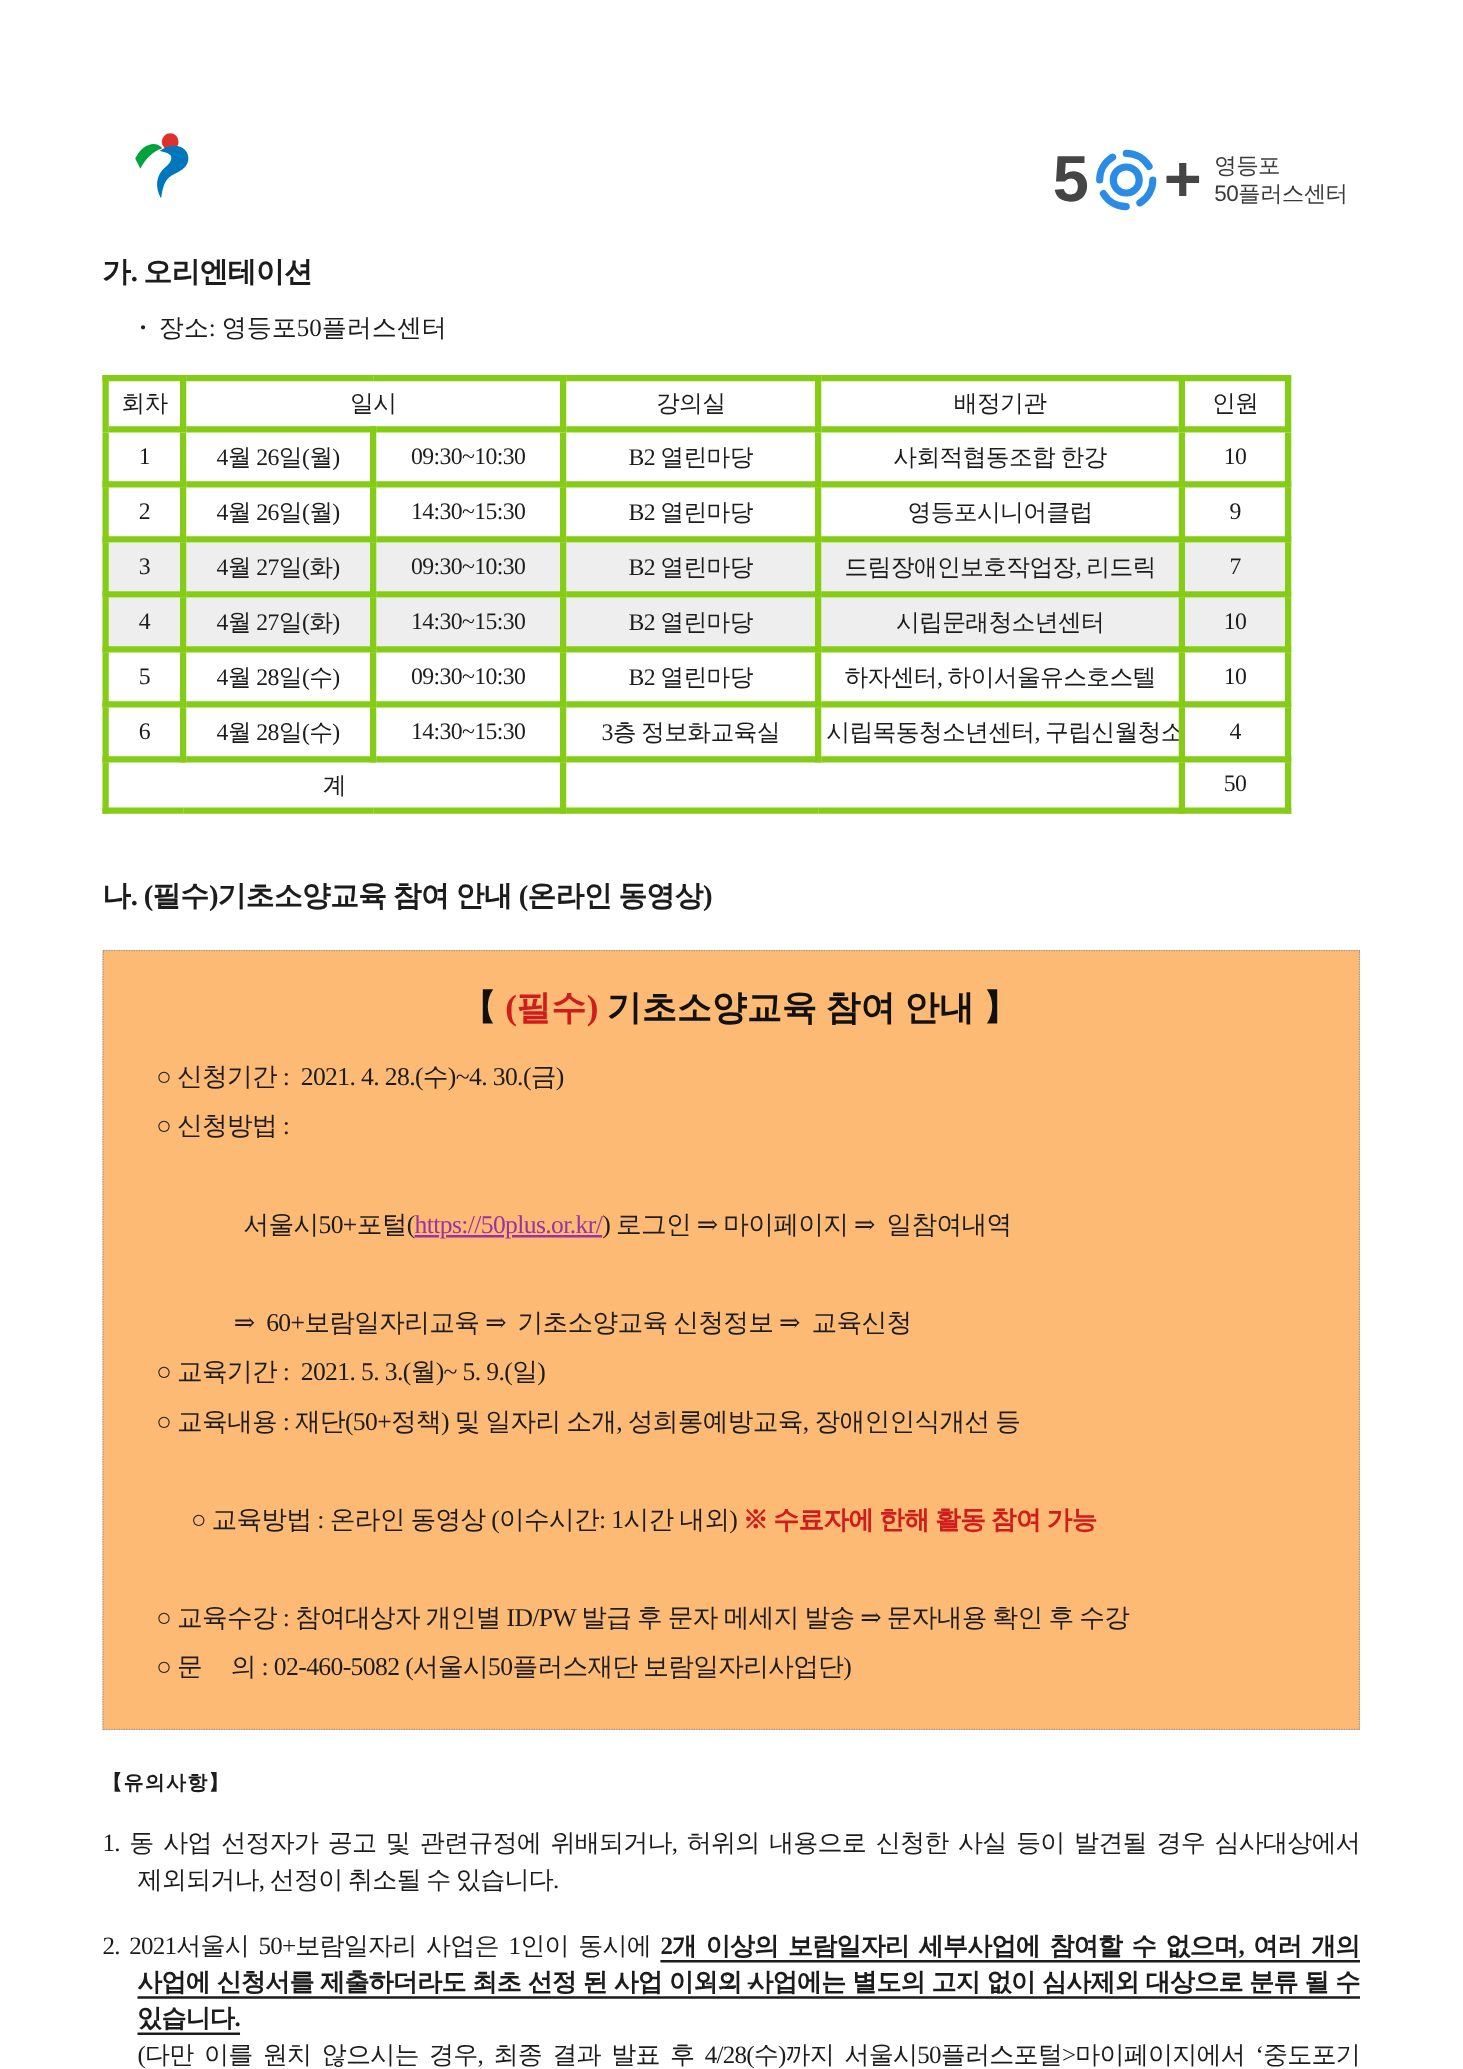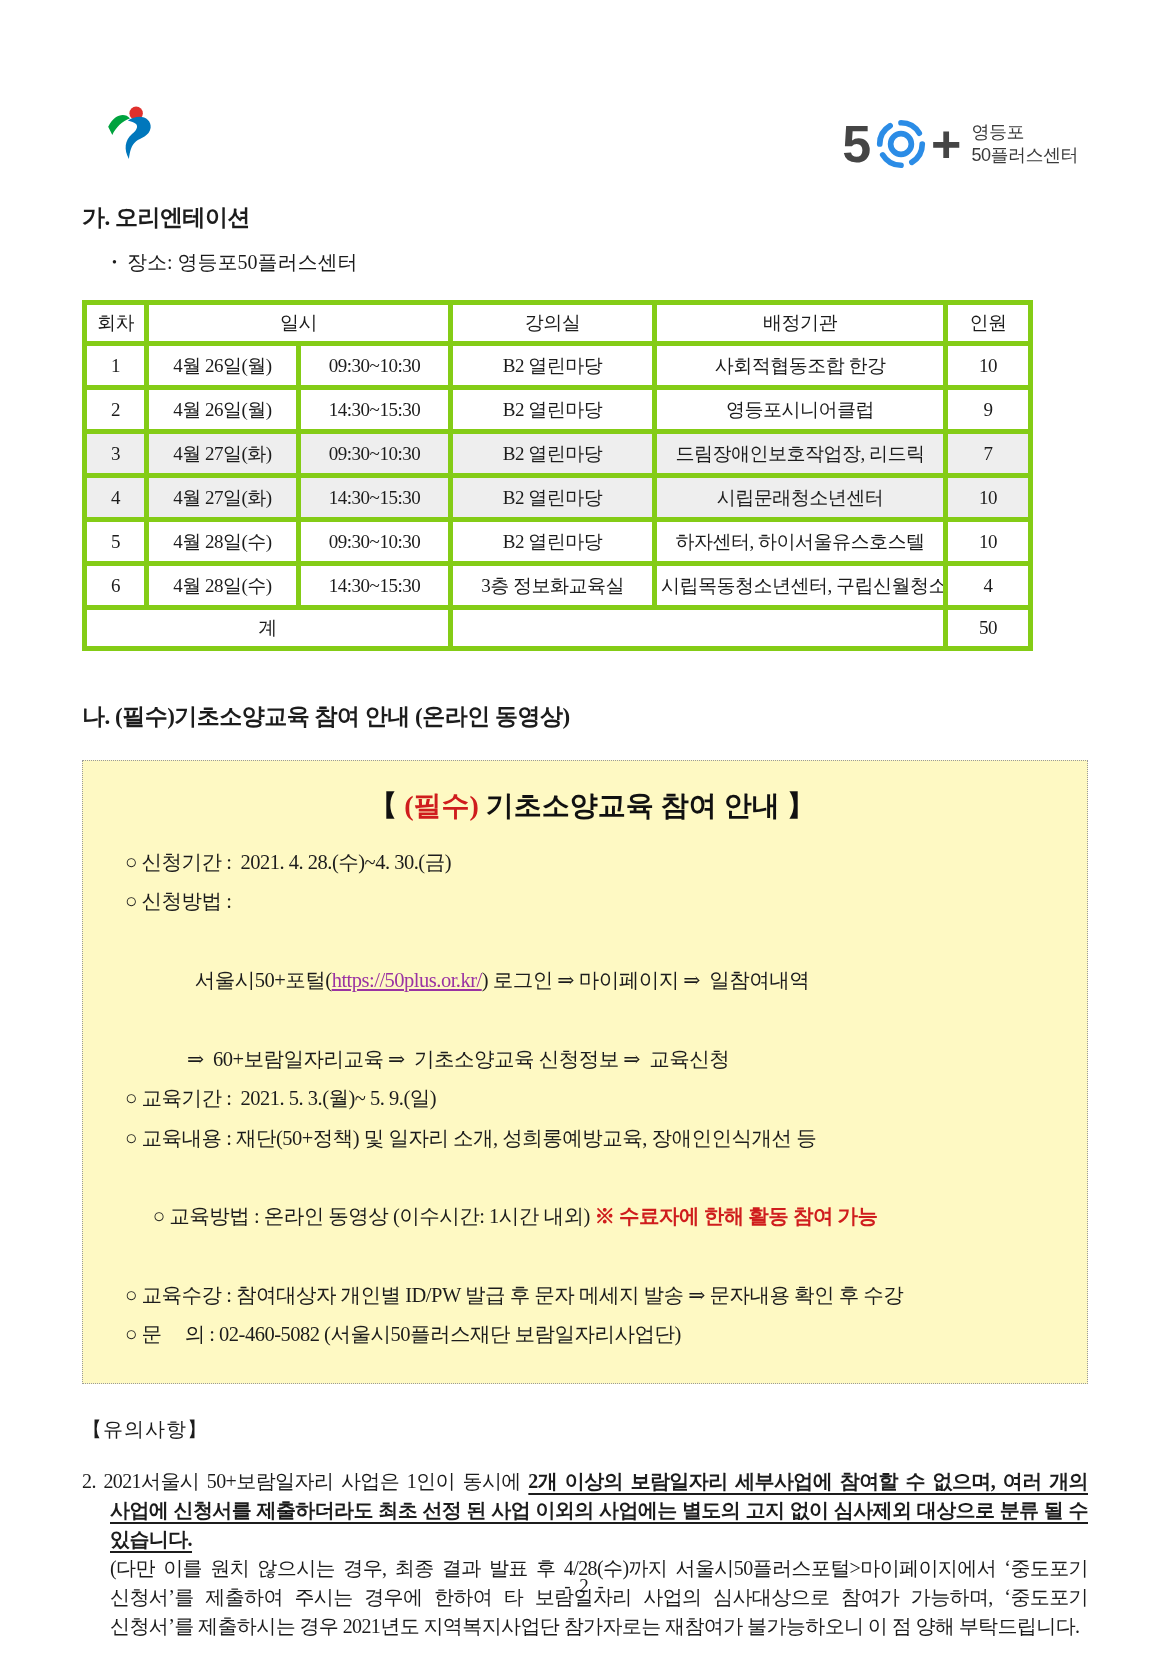--- a/index.html
+++ b/index.html
@@ -70,41 +70,41 @@
   table.schedule thead th { height: 41px; border-bottom: 3px double #000; font-weight: normal; }
   table.schedule tbody tr.shaded td { background: #eeeeee; }
   table.schedule tr.total-row td { border-top: 3px double #000; height: 41px; }
 
   
   .section-b-title { margin-top: 50px; font-size: 23px; font-weight: bold; letter-spacing: -0.5px; }
 
   .notice-box {
     margin-top: 28px;
     width: 1006px;
-    background: #fef9c3;
+    background: #fdba74;
     border: 1px dotted #9a9a9a;
     padding: 20px 28px 28px 42px;
   }
   .box-title {
     text-align: center;
     font-size: 28px;
     font-weight: bold;
     letter-spacing: 0px;
     margin: 6px 0 18px 0;
     color: #111;
   }
   .box-title .red { color: #cf1d1d; }
   .box-line { font-size: 20.5px; line-height: 1.92; white-space: pre-wrap; letter-spacing: -0.5px; }
   .box-line.indent1 { padding-left: 42px; }
   .box-line.indent2 { padding-left: 62px; }
   .portal-link { color: #9a33a2; text-decoration: underline; cursor: pointer; }
   .red-inline { color: #cf1d1d; font-weight: bold; }
 
   
-  .notes-title { margin-top: 32px; font-size: 20px; font-weight: normal; letter-spacing: 1px; }
+  .notes-title { margin-top: 32px; font-size: 16px; font-weight: bold; letter-spacing: 1px; }
   .note-item {
     margin-top: 24px;
     font-size: 20px;
     line-height: 1.45;
     text-align: justify;
     padding-left: 28px;
     text-indent: -28px;
     letter-spacing: -0.6px;
     word-break: keep-all;
   }
@@ -256,20 +256,21 @@
     <div class="box-line">○ 교육내용 : 재단(50+정책) 및 일자리 소개, 성희롱예방교육, 장애인인식개선 등</div>
     <div class="box-line">
       <span>○ 교육방법 : 온라인 동영상 (이수시간: 1시간 내외) </span><span class="red-inline">※ 수료자에 한해 활동 참여 가능</span>
     </div>
     <div class="box-line">○ 교육수강 : 참여대상자 개인별 ID/PW 발급 후 문자 메세지 발송 ⇒ 문자내용 확인 후 수강</div>
     <div class="box-line">○ 문     의 : 02-460-5082 (서울시50플러스재단 보람일자리사업단)</div>
   </div>
 
   <div class="notes-title">【유의사항】</div>
 
+  <div class="note-item">1. 동 사업 선정자가 공고 및 관련규정에 위배되거나, 허위의 내용으로 신청한 사실 등이 발견될 경우 심사대상에서 제외되거나, 선정이 취소될 수 있습니다.</div>
 
   <div class="note-item">
     <span>2. 2021서울시 50+보람일자리 사업은 1인이 동시에 </span><span class="u-bold">2개 이상의 보람일자리 세부사업에 참여할 수 없으며, 여러 개의 사업에 신청서를 제출하더라도 최초 선정 된 사업 이외의 사업에는 별도의 고지 없이 심사제외 대상으로 분류 될 수 있습니다.</span>
   </div>
   <div class="note-item note-cont">(다만 이를 원치 않으시는 경우, 최종 결과 발표 후 4/28(수)까지 서울시50플러스포털&gt;마이페이지에서 ‘중도포기 신청서’를 제출하여 주시는 경우에 한하여 타 보람일자리 사업의 심사대상으로 참여가 가능하며, ‘중도포기 신청서’를 제출하시는 경우 2021년도 지역복지사업단 참가자로는 재참여가 불가능하오니 이 점 양해 부탁드립니다.</div>
 
   <div class="page-footer">- 2 -</div>
 </div>
 
 </body></html>

